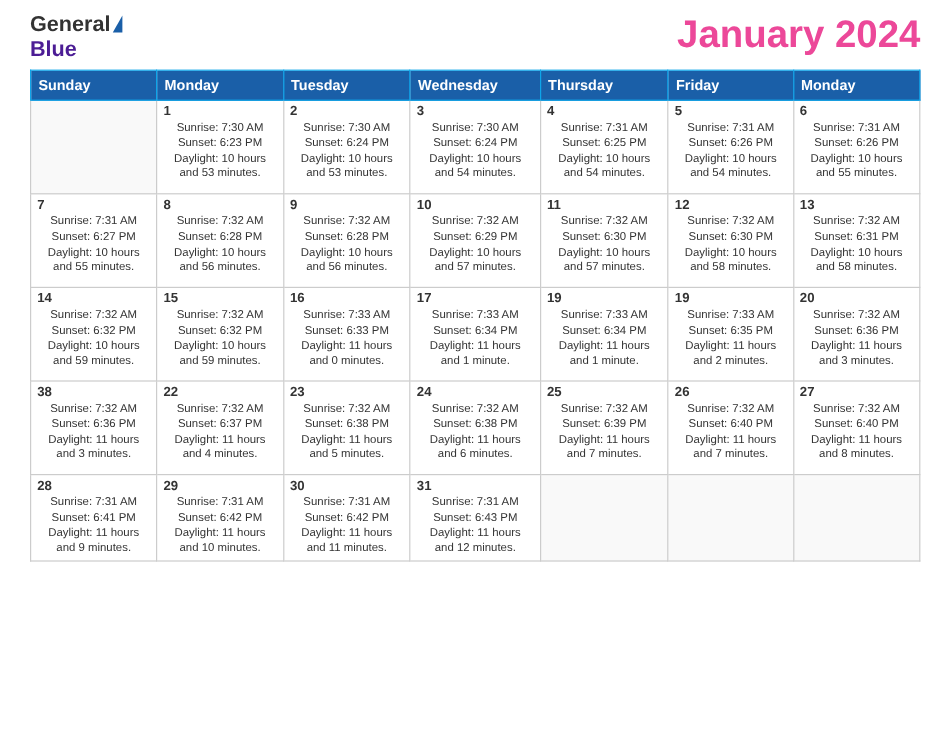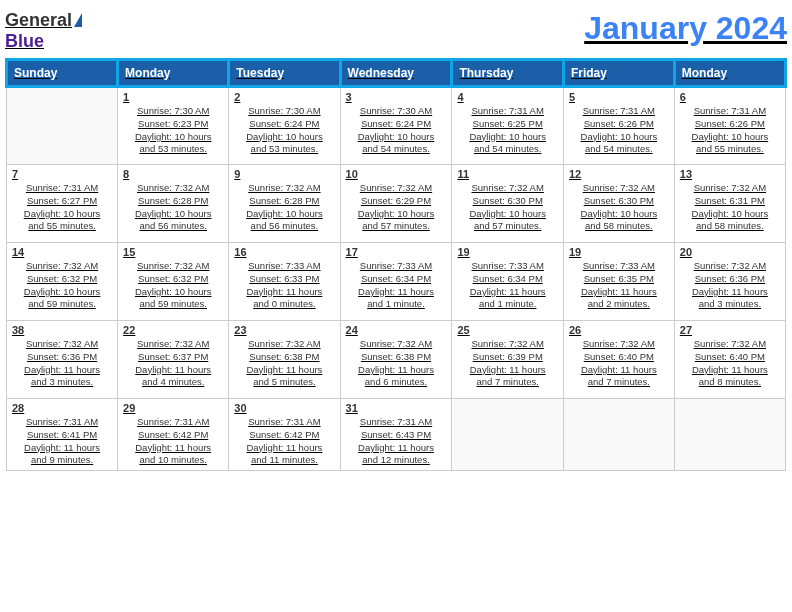--- a/index.html
+++ b/index.html
@@ -6,22 +6,21 @@
     body {
       width: 792px;
       height: 612px;
       font-family: Arial, sans-serif;
       background: #fff;
       overflow: hidden;
     }
     .page {
       width: 792px;
       height: 545px;
-      padding: 10px 5px;
-      text-decoration: underline;
+      padding: 10px 25px;
     }
     .header {
       display: flex;
       justify-content: space-between;
       align-items: flex-start;
       margin-bottom: 6px;
     }
     .logo {
       display: flex;
       flex-direction: column;
@@ -48,39 +47,39 @@
       border-bottom: 14px solid #1a5fa8;
       margin-left: 2px;
       margin-bottom: 2px;
     }
     .title-block {
       text-align: right;
     }
     .main-title {
       font-size: 32px;
       font-weight: bold;
-      color: #3b82f6;
+      color: #ec4899;
     }
     .subtitle {
       font-size: 14px;
       color: #333;
     }
     .calendar {
       width: 100%;
       border-collapse: collapse;
       font-size: 10px;
     }
     .calendar thead tr th {
       background-color: #1a5fa8;
       color: #fff;
       text-align: left;
       padding: 5px 6px;
       font-size: 12px;
       font-weight: bold;
-      border: 3px solid #0ea5e9;
+      border: 1px solid #0ea5e9;
     }
     .calendar tbody tr td {
       border: 1px solid #ccc;
       vertical-align: top;
       padding: 3px 5px;
       width: 113px;
       min-height: 70px;
       height: 78px;
     }
     .calendar tbody tr:last-child td {

